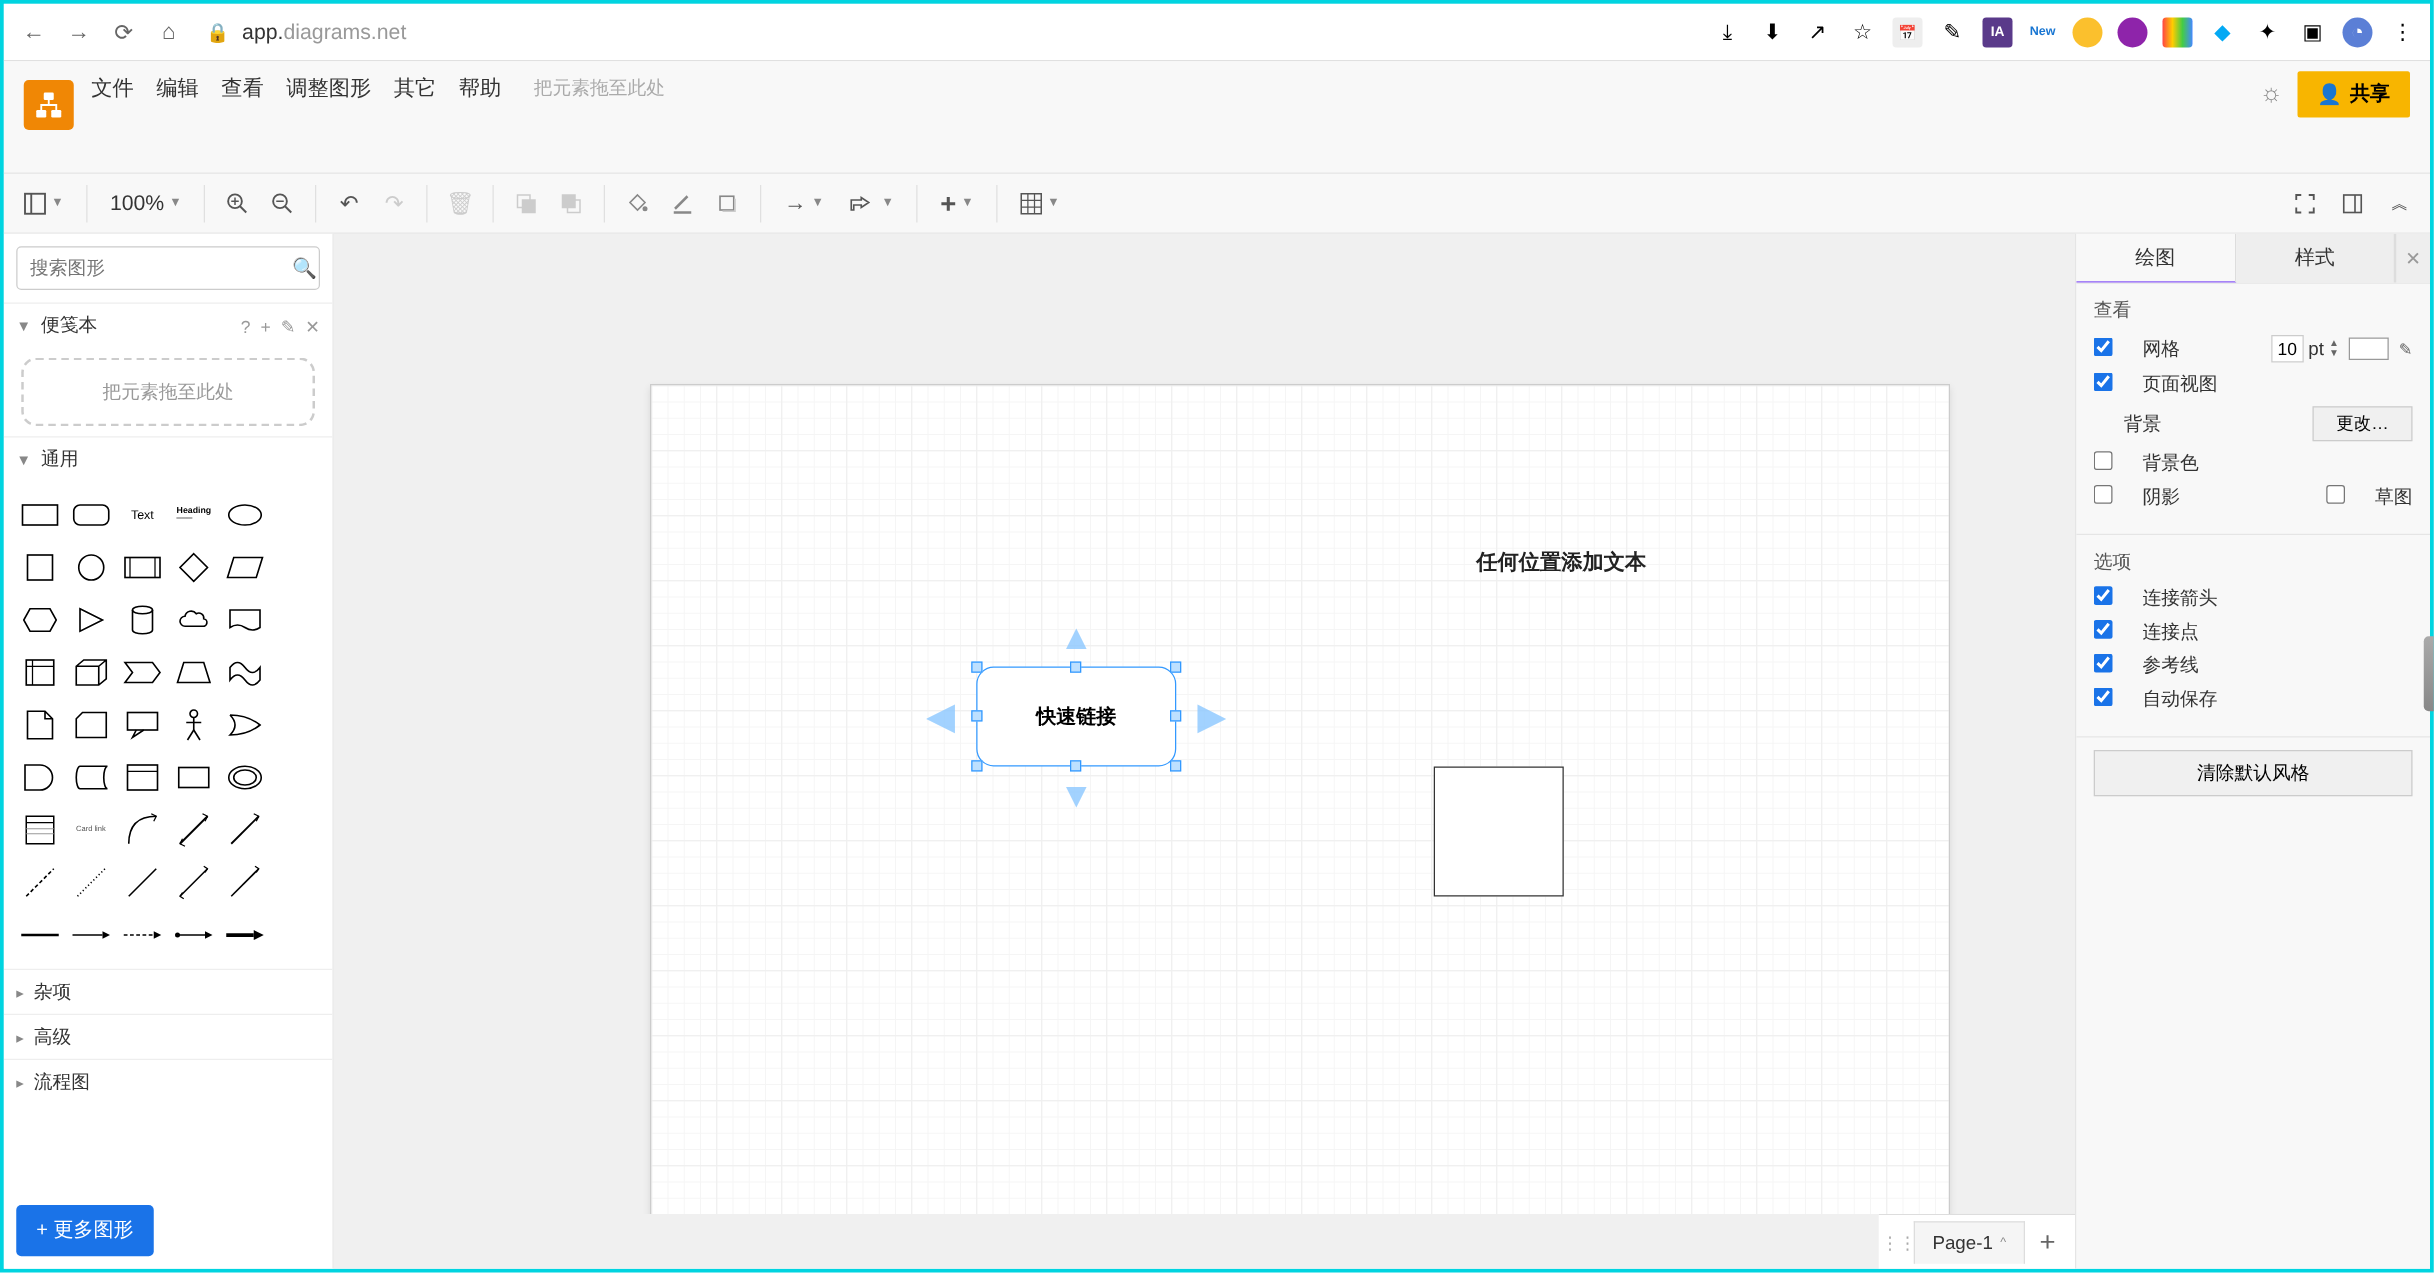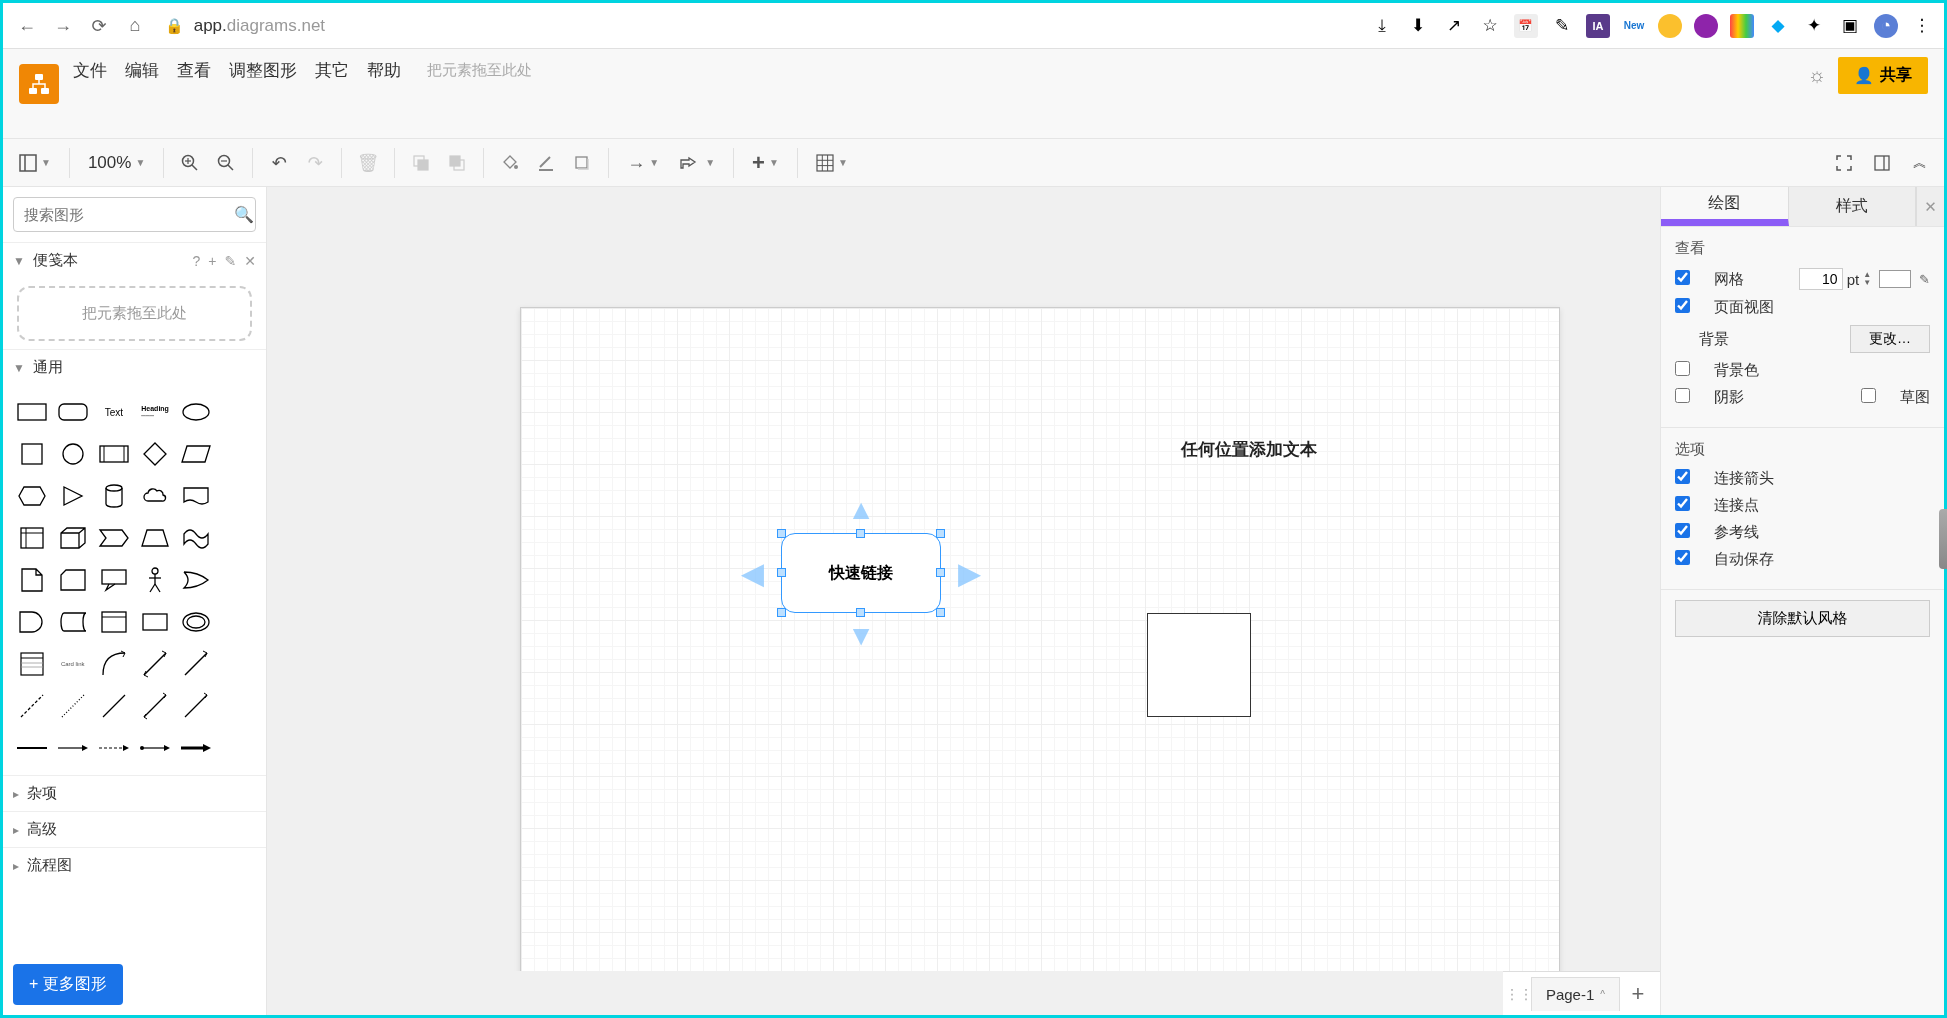--- a/index.html
+++ b/index.html
@@ -81,29 +81,29 @@
 
 .bottom-tabs { height: 44px; border-top: 1px solid #ddd; background: #fff; display: flex; align-items: center; padding: 0 8px; gap: 4px; }
 .tab-drag { width: 16px; display:flex; align-items:center; justify-content:center; color:#aaa; font-size:14px; cursor:move; }
 .page-tab { padding: 8px 14px; font-size: 15px; color: #333; background: #f5f5f5; border: 1px solid #ddd; border-bottom: none; cursor: pointer; display:flex; align-items:center; gap:6px; }
 .add-tab { width: 28px; height: 28px; display:flex; align-items:center; justify-content:center; font-size: 22px; color:#666; cursor:pointer; }
 
 
 .right-sidebar { width: 284px; background: #f8f8f8; border-left: 1px solid #e5e5e5; display: flex; flex-direction: column; overflow-y: auto; font-size: 15px;}
 .rs-tabs { display: flex; height: 40px; border-bottom: 1px solid #e5e5e5; position: relative; }
 .rs-tab { flex: 1; display: flex; align-items: center; justify-content: center; font-size: 16px; cursor: pointer; background: #eee; border-right: 1px solid #ddd; color:#333;}
-.rs-tab.active { background: #f8f8f8; border-bottom: 7px solid #8b5cf6; font-weight: normal; }
+.rs-tab.active { background: #f8f8f8; border-bottom: 1px solid #8b5cf6; font-weight: normal; }
 .rs-close { width: 28px; display:flex; align-items:center; justify-content:center; color:#999; cursor:pointer; border-left: 1px solid #ddd; background:#eee;}
 .rs-section { padding: 12px 14px; border-bottom: 1px solid #e5e5e5; }
 .rs-section-title { font-size: 15px; color: #555; margin-bottom: 10px; }
 .rs-row { display: flex; align-items: center; gap: 8px; margin: 8px 0; color: #333; }
 .rs-row label { display:flex; align-items:flex-start; gap:24px; cursor:pointer;}
 .rs-row input[type=checkbox], .rs-row input[type=radio] { width: 15px; height: 15px; accent-color: #1a73e8; }
 .grid-size { margin-left: auto; display: flex; align-items: center; gap: 4px; }
-.grid-size input { width: 44px; padding: 2px 4px; border: 1px solid #ccc; text-align: right; font-size: 14px; }
+.grid-size input { width: 26px; padding: 2px 4px; border: 1px solid #ccc; text-align: right; font-size: 14px; }
 .stepper { display:flex; flex-direction:column; font-size:8px; color:#666; line-height:8px; }
 .color-swatch { width: 32px; height: 18px; border: 1px solid #999; background: #fff; margin-left: 4px; cursor:pointer; }
 .pencil-icon { font-size: 13px; color: #666; cursor: pointer; margin-left:4px;}
 .change-btn { margin-left: auto; padding: 4px 18px; font-size: 14px; border: 1px solid #ccc; background: #f0f0f0; cursor:pointer;}
 .page-size-select { width: 100%; padding: 6px 8px; border: 1px solid #ccc; font-size: 15px; background: #fff; cursor:pointer;}
 .rs-buttons { padding: 10px 14px; display: flex; flex-direction: column; gap: 8px; }
 .rs-btn { padding: 8px; border: 1px solid #ccc; background: #f0f0f0; font-size: 15px; cursor: pointer; }
 .side-handle { position: absolute; right: 0; top: 50%; width: 8px; height: 60px; background: linear-gradient(#aaa, #888); border-radius: 4px 0 0 4px; cursor: ew-resize; z-index: 20; }
 
 svg { overflow: visible; }

